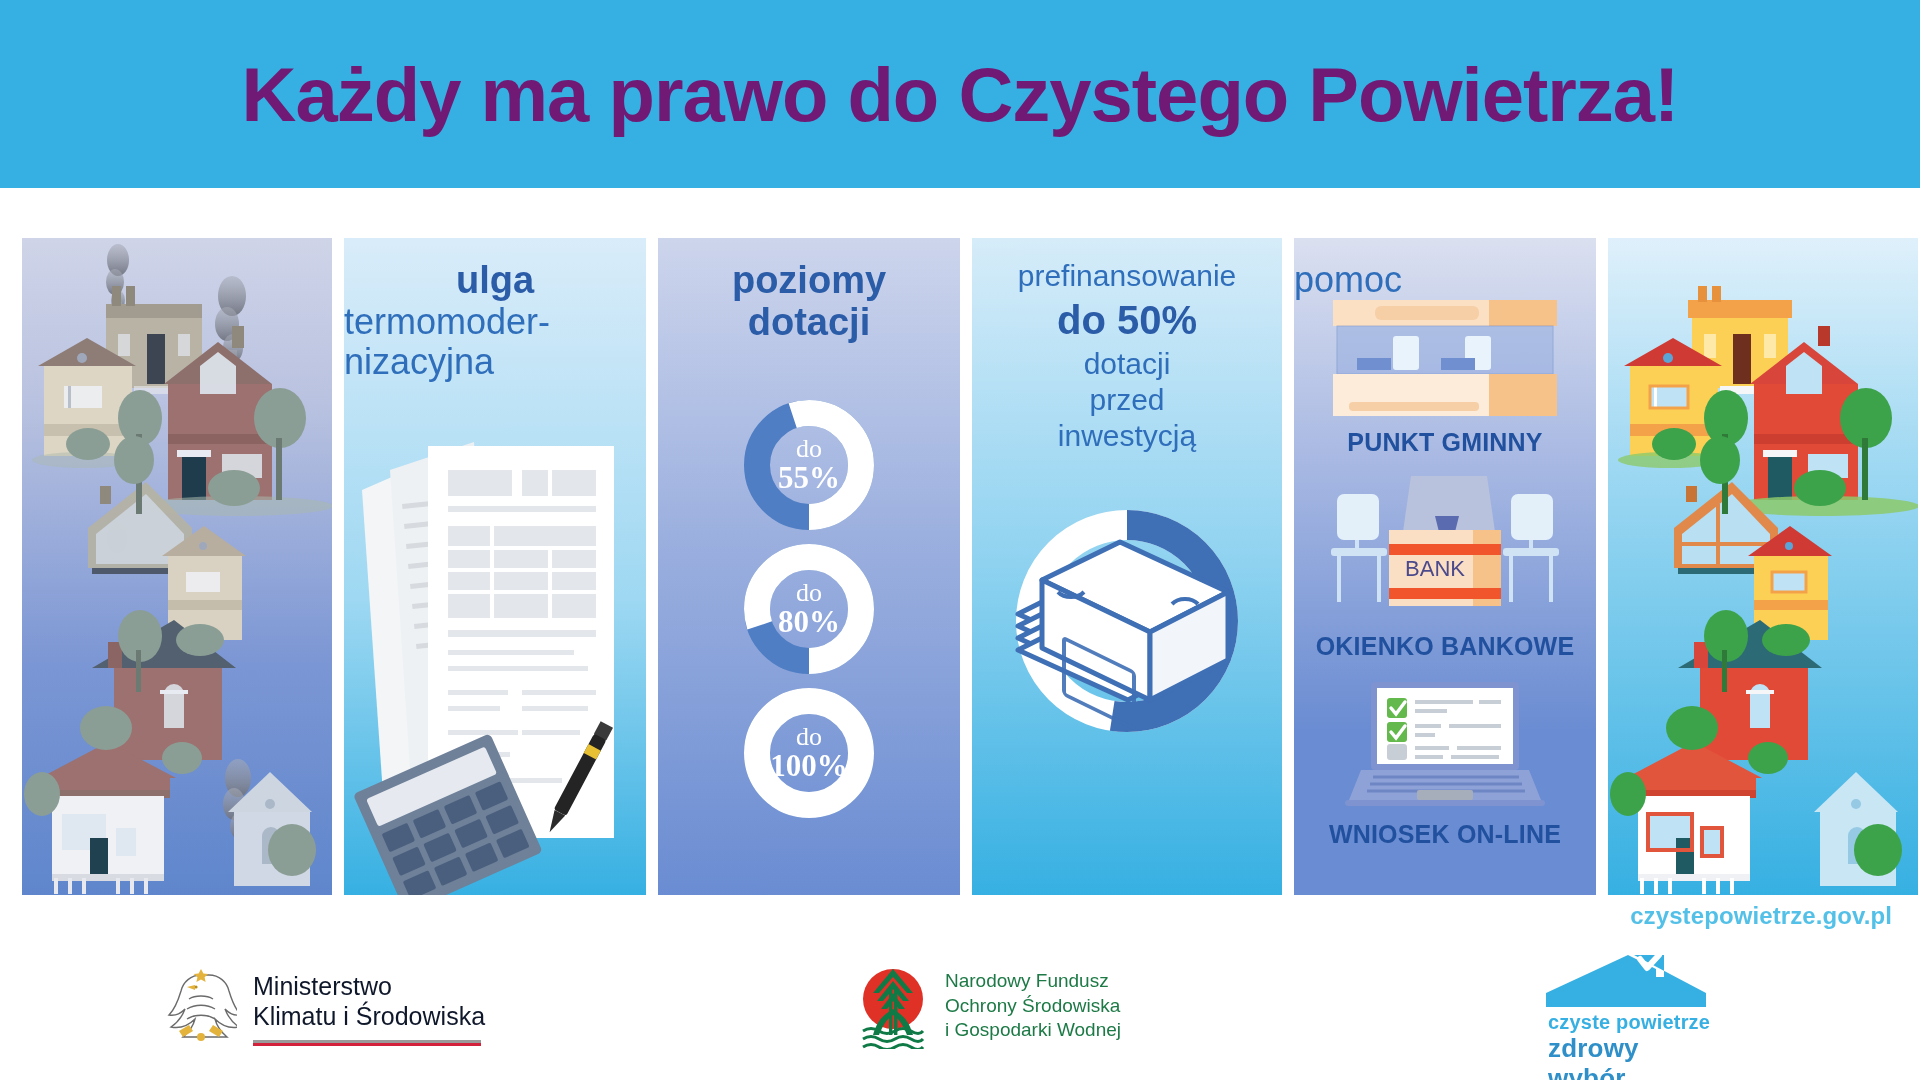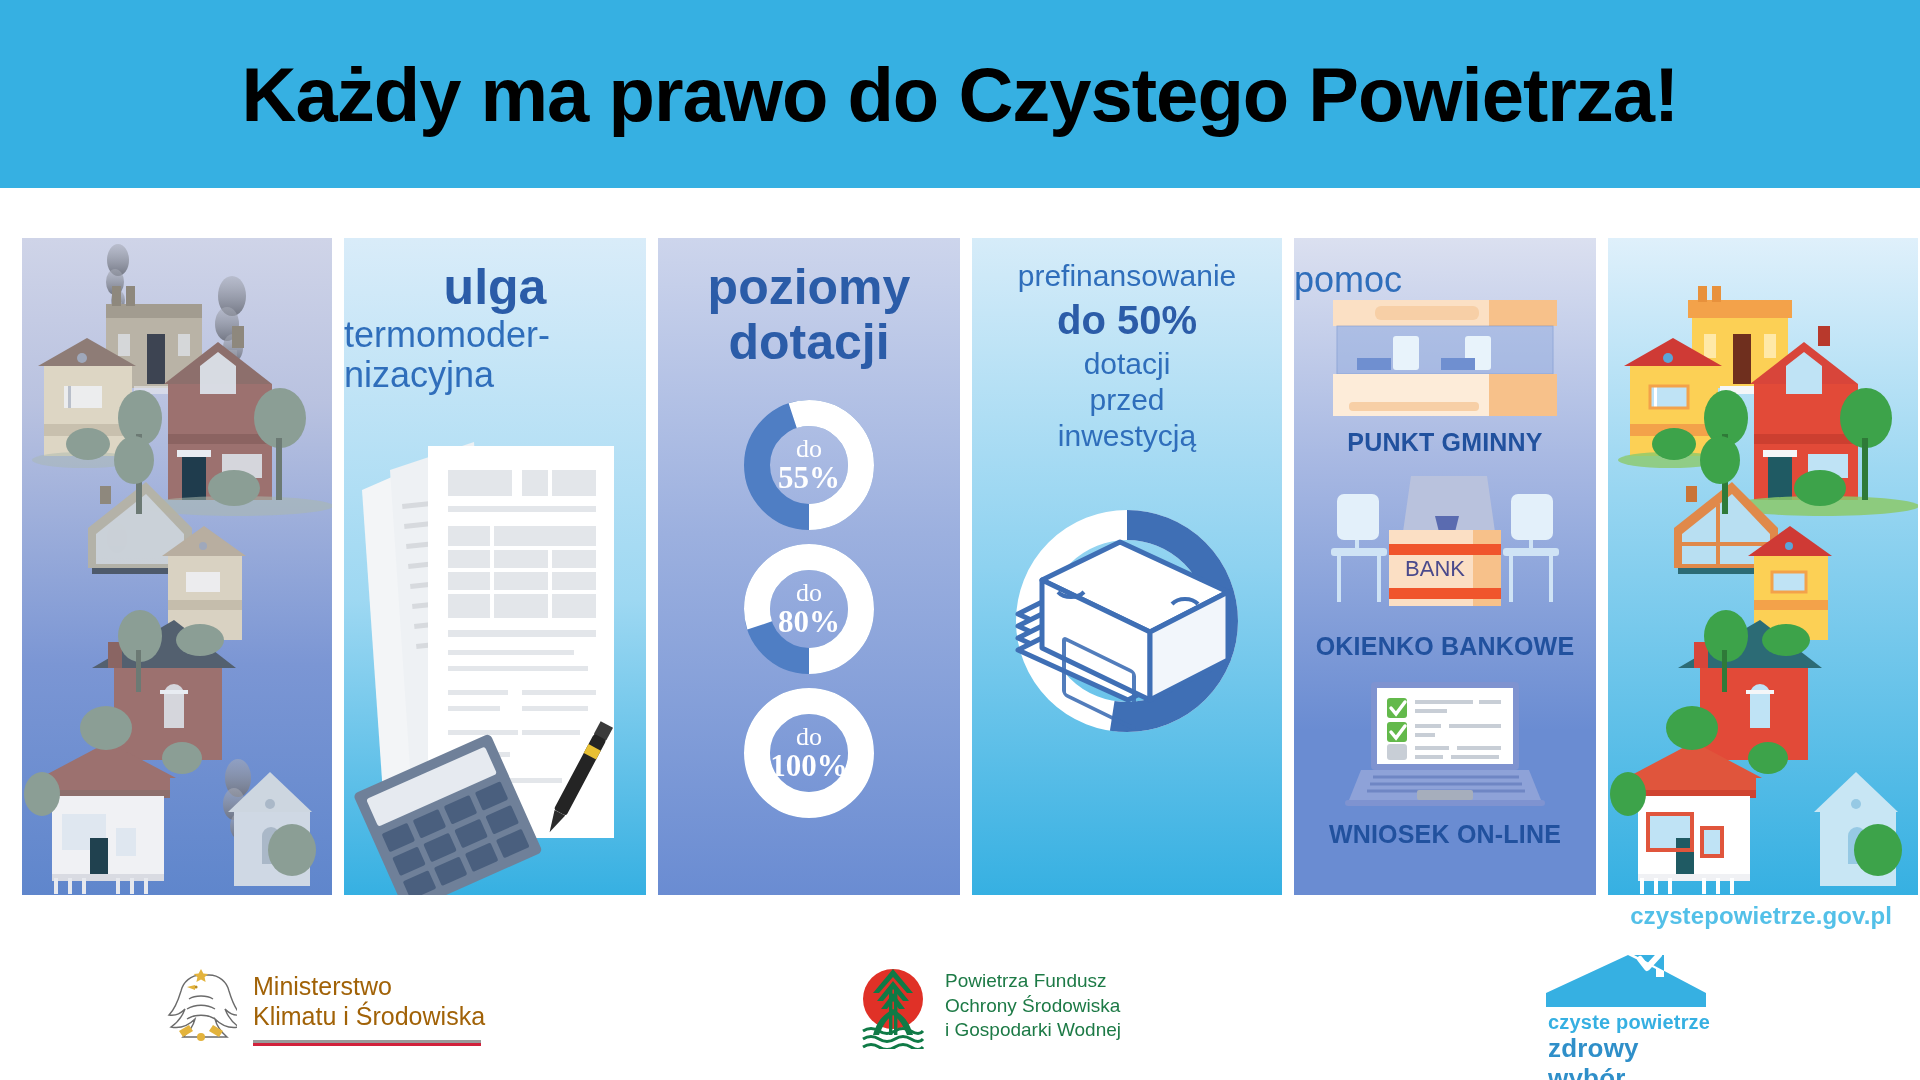--- a/index.html
+++ b/index.html
@@ -11,21 +11,21 @@
   }
   #page { position: relative; width: 1920px; height: 1080px; background: #fff; }
 
   
   .banner {
     position: absolute; left: 0; top: 0; width: 1920px; height: 188px;
     background: #36b0e2;
     display: flex; align-items: center; justify-content: center;
   }
   .banner-title {
-    color: #000000;
+    color: #701a75;
     font-size: 76px;
     font-weight: bold;
     letter-spacing: -1px;
     white-space: nowrap;
     text-align: center;
   }
 
   
   .panels {
     position: absolute; left: 22px; top: 238px;
@@ -34,21 +34,21 @@
   }
   .panel { position: relative; overflow: hidden; flex: 0 0 auto; height: 657px; }
   .p1 { width: 310px; background: linear-gradient(180deg,#cfd4e8 0%,#b9c2e0 20%,#7b96d4 60%,#5f86cc 100%); }
   .p2 { width: 302px; background: linear-gradient(180deg,#d9ecf9 0%,#9ed8f2 55%,#36b0e2 100%); }
   .p3 { width: 302px; background: linear-gradient(180deg,#cdd5ec 0%,#9cb0df 45%,#6a8cd2 100%); }
   .p4 { width: 310px; background: linear-gradient(180deg,#d6ecf9 0%,#8ed2f0 50%,#36b0e2 100%); }
   .p5 { width: 302px; background: linear-gradient(180deg,#dbe0f0 0%,#a6b7e2 35%,#6a8cd2 75%,#6a8cd2 100%); }
   .p6 { width: 310px; background: linear-gradient(180deg,#dff0fb 0%,#9ed8f2 35%,#36b0e2 100%); }
 
   
-  .h-bold   { font-size: 50px; font-weight: bold; color: #2b5ca8; text-align: center; line-height: 1.1; }
+  .h-bold   { font-size: 38px; font-weight: bold; color: #2b5ca8; text-align: center; line-height: 1.1; }
   .h-reg    { font-size: 36px; font-weight: normal; color: #2f6ebb; text-align: left; line-height: 1.12; }
   .h-reg-sm { font-size: 30px; font-weight: normal; color: #2f6ebb; text-align: center; line-height: 1.2; }
   .cap      { font-size: 25px; font-weight: bold; color: #21519e; text-align: center; letter-spacing: .2px; }
 
   .p2-text { position: absolute; top: 22px; left: 0; width: 100%; }
   .p3-text { position: absolute; top: 22px; left: 0; width: 100%; }
   .p4-text { position: absolute; top: 20px; left: 0; width: 100%; }
   .p5-text { position: absolute; top: 22px; left: 0; width: 100%; }
 
   
@@ -79,21 +79,21 @@
     position: absolute; right: 28px; top: 902px;
     font-size: 24px; font-weight: bold; color: #53c0e8; letter-spacing: .1px;
   }
   .logos { position: absolute; left: 0; top: 955px; width: 1920px; height: 125px; }
   .logo { position: absolute; display: flex; align-items: center; }
   .logo-mk  { left: 165px; top: 10px; }
   .logo-nf  { left: 855px; top: 8px; }
   .logo-cp  { left: 1540px; top: 0px; }
 
   .mk-text { margin-left: 16px; }
-  .mk-line1, .mk-line2 { font-size: 25px; color: #a16207; line-height: 1.22; white-space: nowrap; }
+  .mk-line1, .mk-line2 { font-size: 25px; color: #0f172a; line-height: 1.22; white-space: nowrap; }
   .mk-rule { margin-top: 8px; width: 228px; height: 6px;
              background: linear-gradient(180deg,#9a9a9a 0 50%, #d1213b 50% 100%); }
 
   .nf-text { margin-left: 14px; }
   .nf-line { font-size: 19px; color: #1d7a46; line-height: 1.3; white-space: nowrap; }
 
   .cp-text { position: absolute; left: 8px; top: 56px; }
   .cp-l1 { font-size: 20px; font-weight: bold; color: #36b0e2; line-height: 1.15; letter-spacing: .2px; }
   .cp-l2 { font-size: 26px; font-weight: bold; color: #2f8fc9; line-height: 1.15; letter-spacing: .2px; }
   .cp-rule { margin-top: 5px; width: 152px; height: 7px; background: #36b0e2; }
@@ -657,21 +657,21 @@
           <path d="M38 46 C28 52 22 58 18 72 h6 c4 -10 8 -16 14 -20 Z"></path>
           <path d="M38 46 C48 52 54 58 58 72 h-6 c-4 -10 -8 -16 -14 -20 Z"></path>
         </g>
         <g stroke="#0f7a46" stroke-width="3" fill="none">
           <path d="M8 68 q8 -5 16 0 t16 0 t16 0 t12 0"></path>
           <path d="M8 76 q8 -5 16 0 t16 0 t16 0 t12 0"></path>
           <path d="M8 84 q8 -5 16 0 t16 0 t16 0 t12 0"></path>
         </g>
       </svg>
       <div class="nf-text">
-        <div class="nf-line">Powietrza Fundusz</div>
+        <div class="nf-line">Narodowy Fundusz</div>
         <div class="nf-line">Ochrony Środowiska</div>
         <div class="nf-line">i Gospodarki Wodnej</div>
       </div>
     </div>
 
     <div class="logo logo-cp">
       <svg width="176" height="54" viewBox="0 0 176 54">
         <path d="M94 0 h30 v22 h-8 V14 L88 0 L6 38 v14 h160 V38 Z" fill="#36b0e2"></path>
         <path d="M100 4 l7 9 l12 -13" stroke="#ffffff" stroke-width="6" fill="none" stroke-linecap="round" stroke-linejoin="round"></path>
       </svg>

